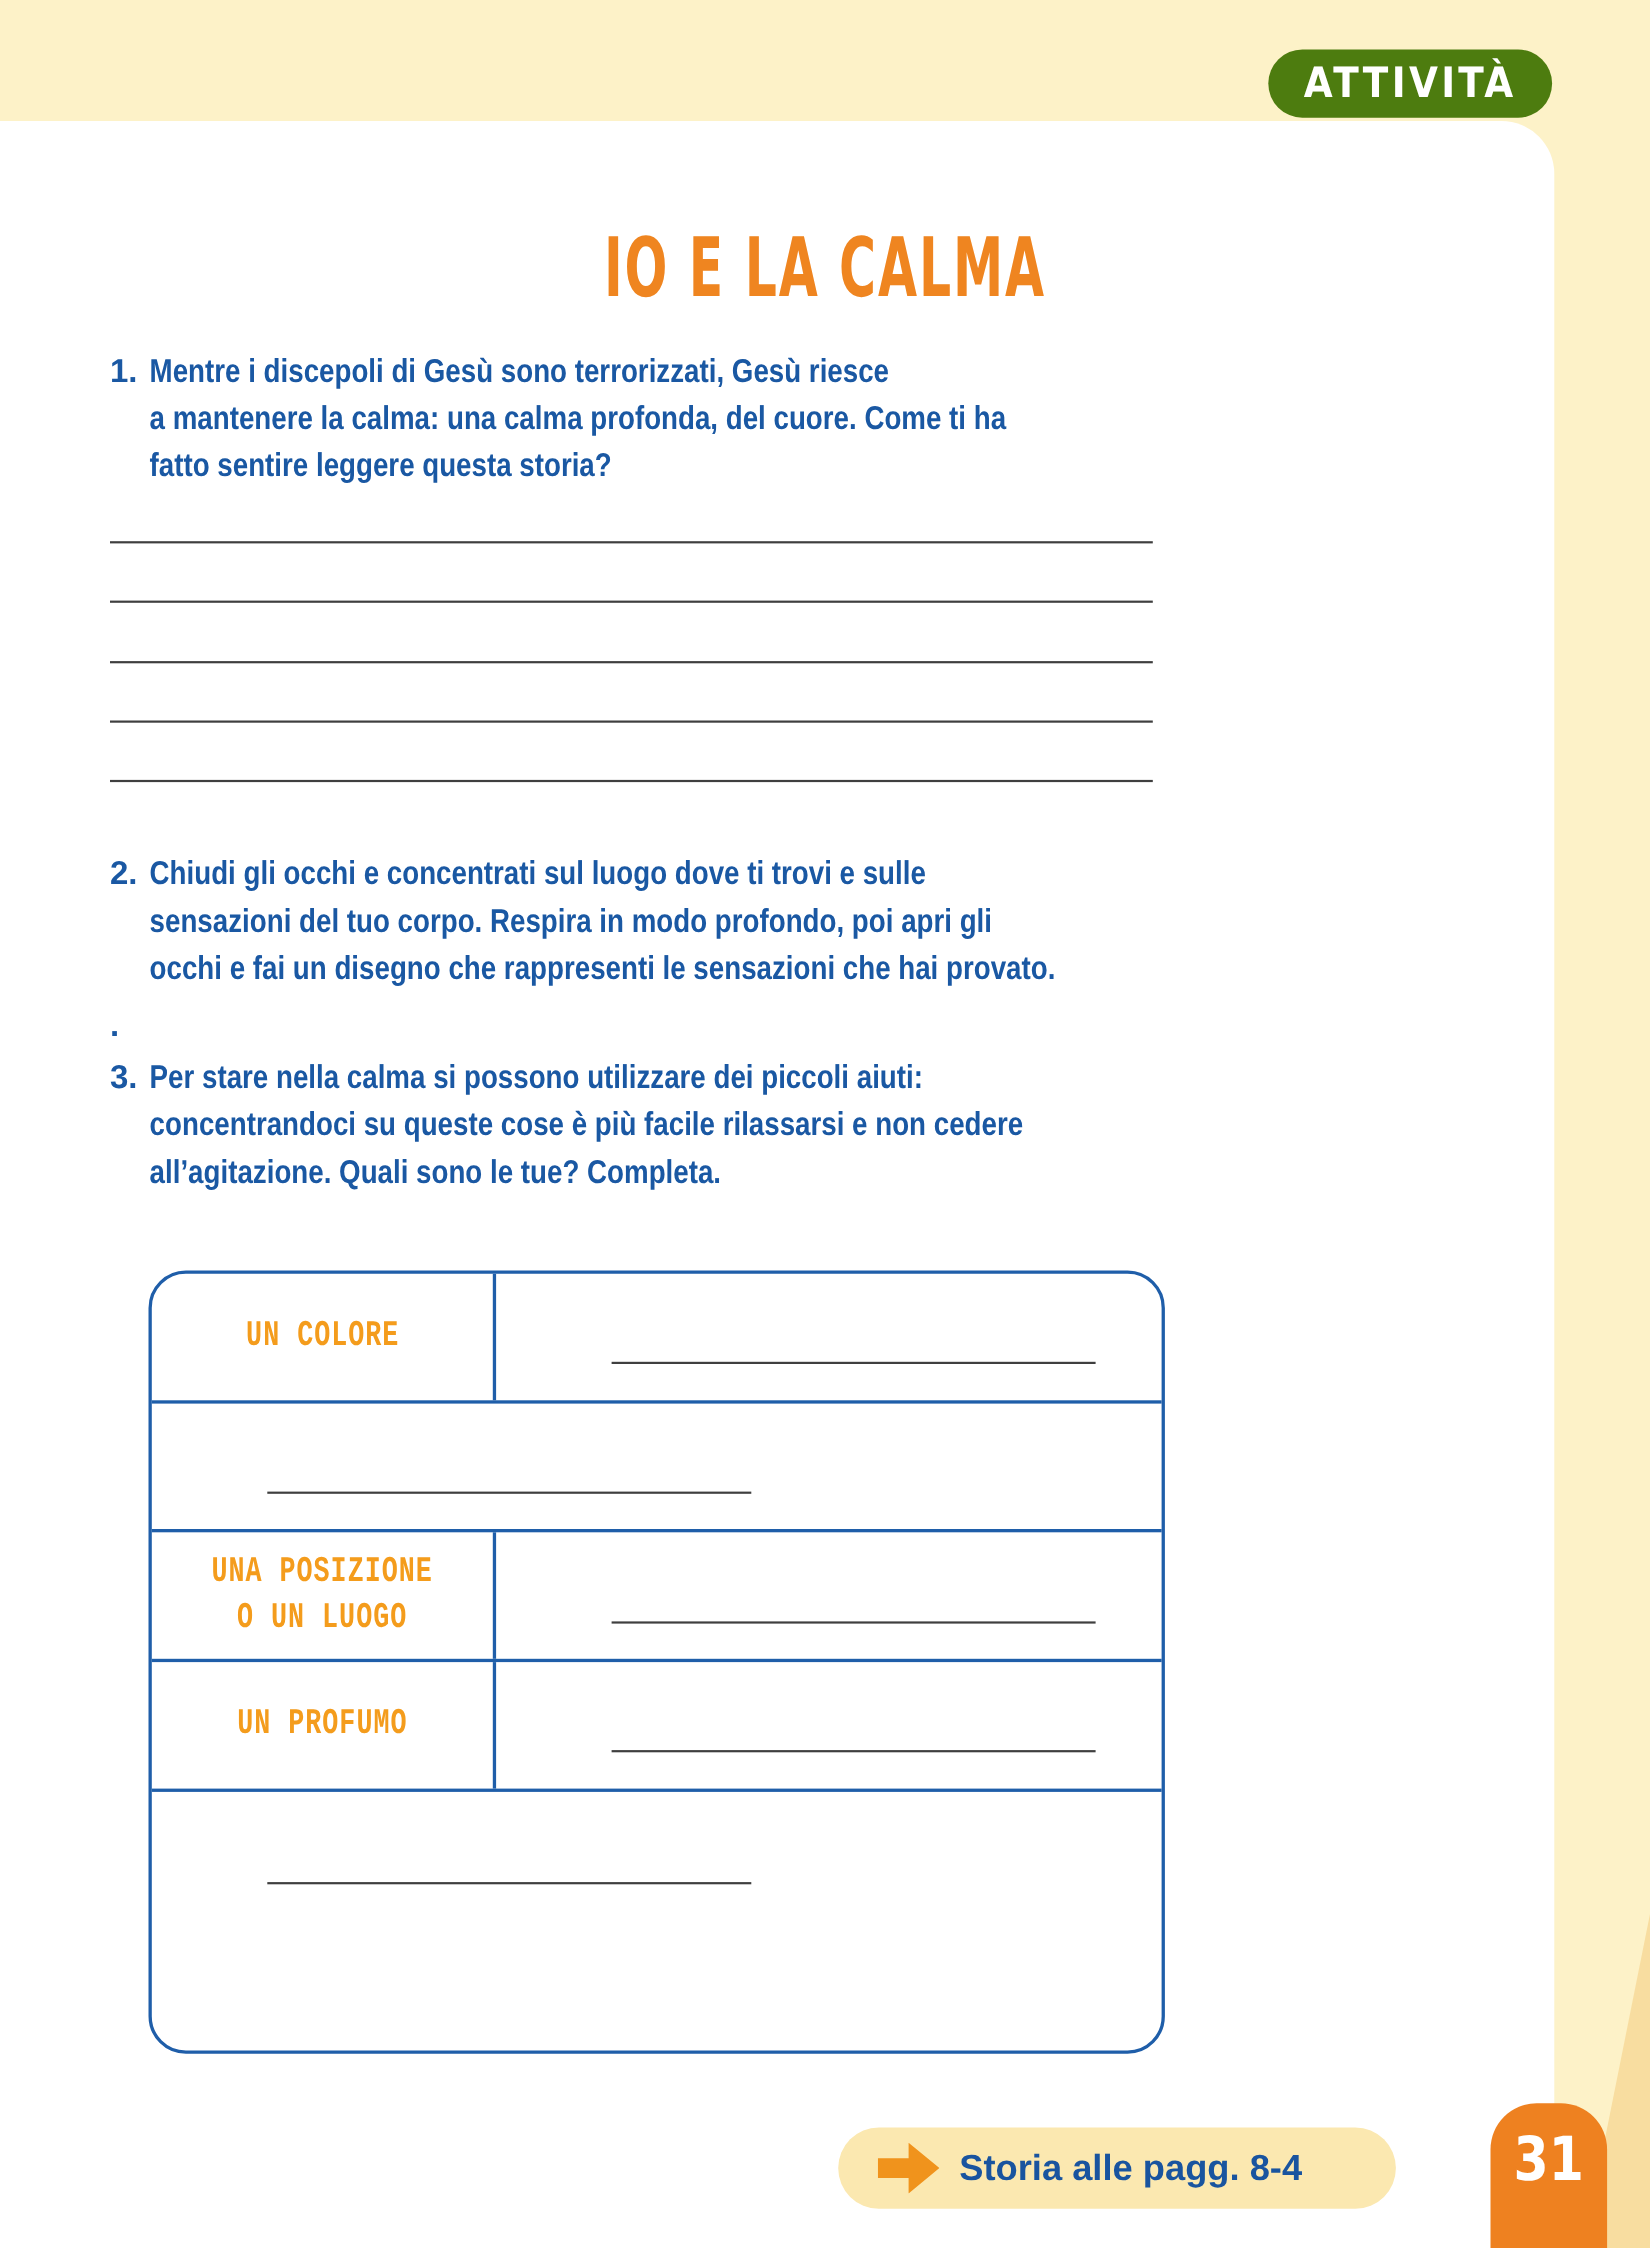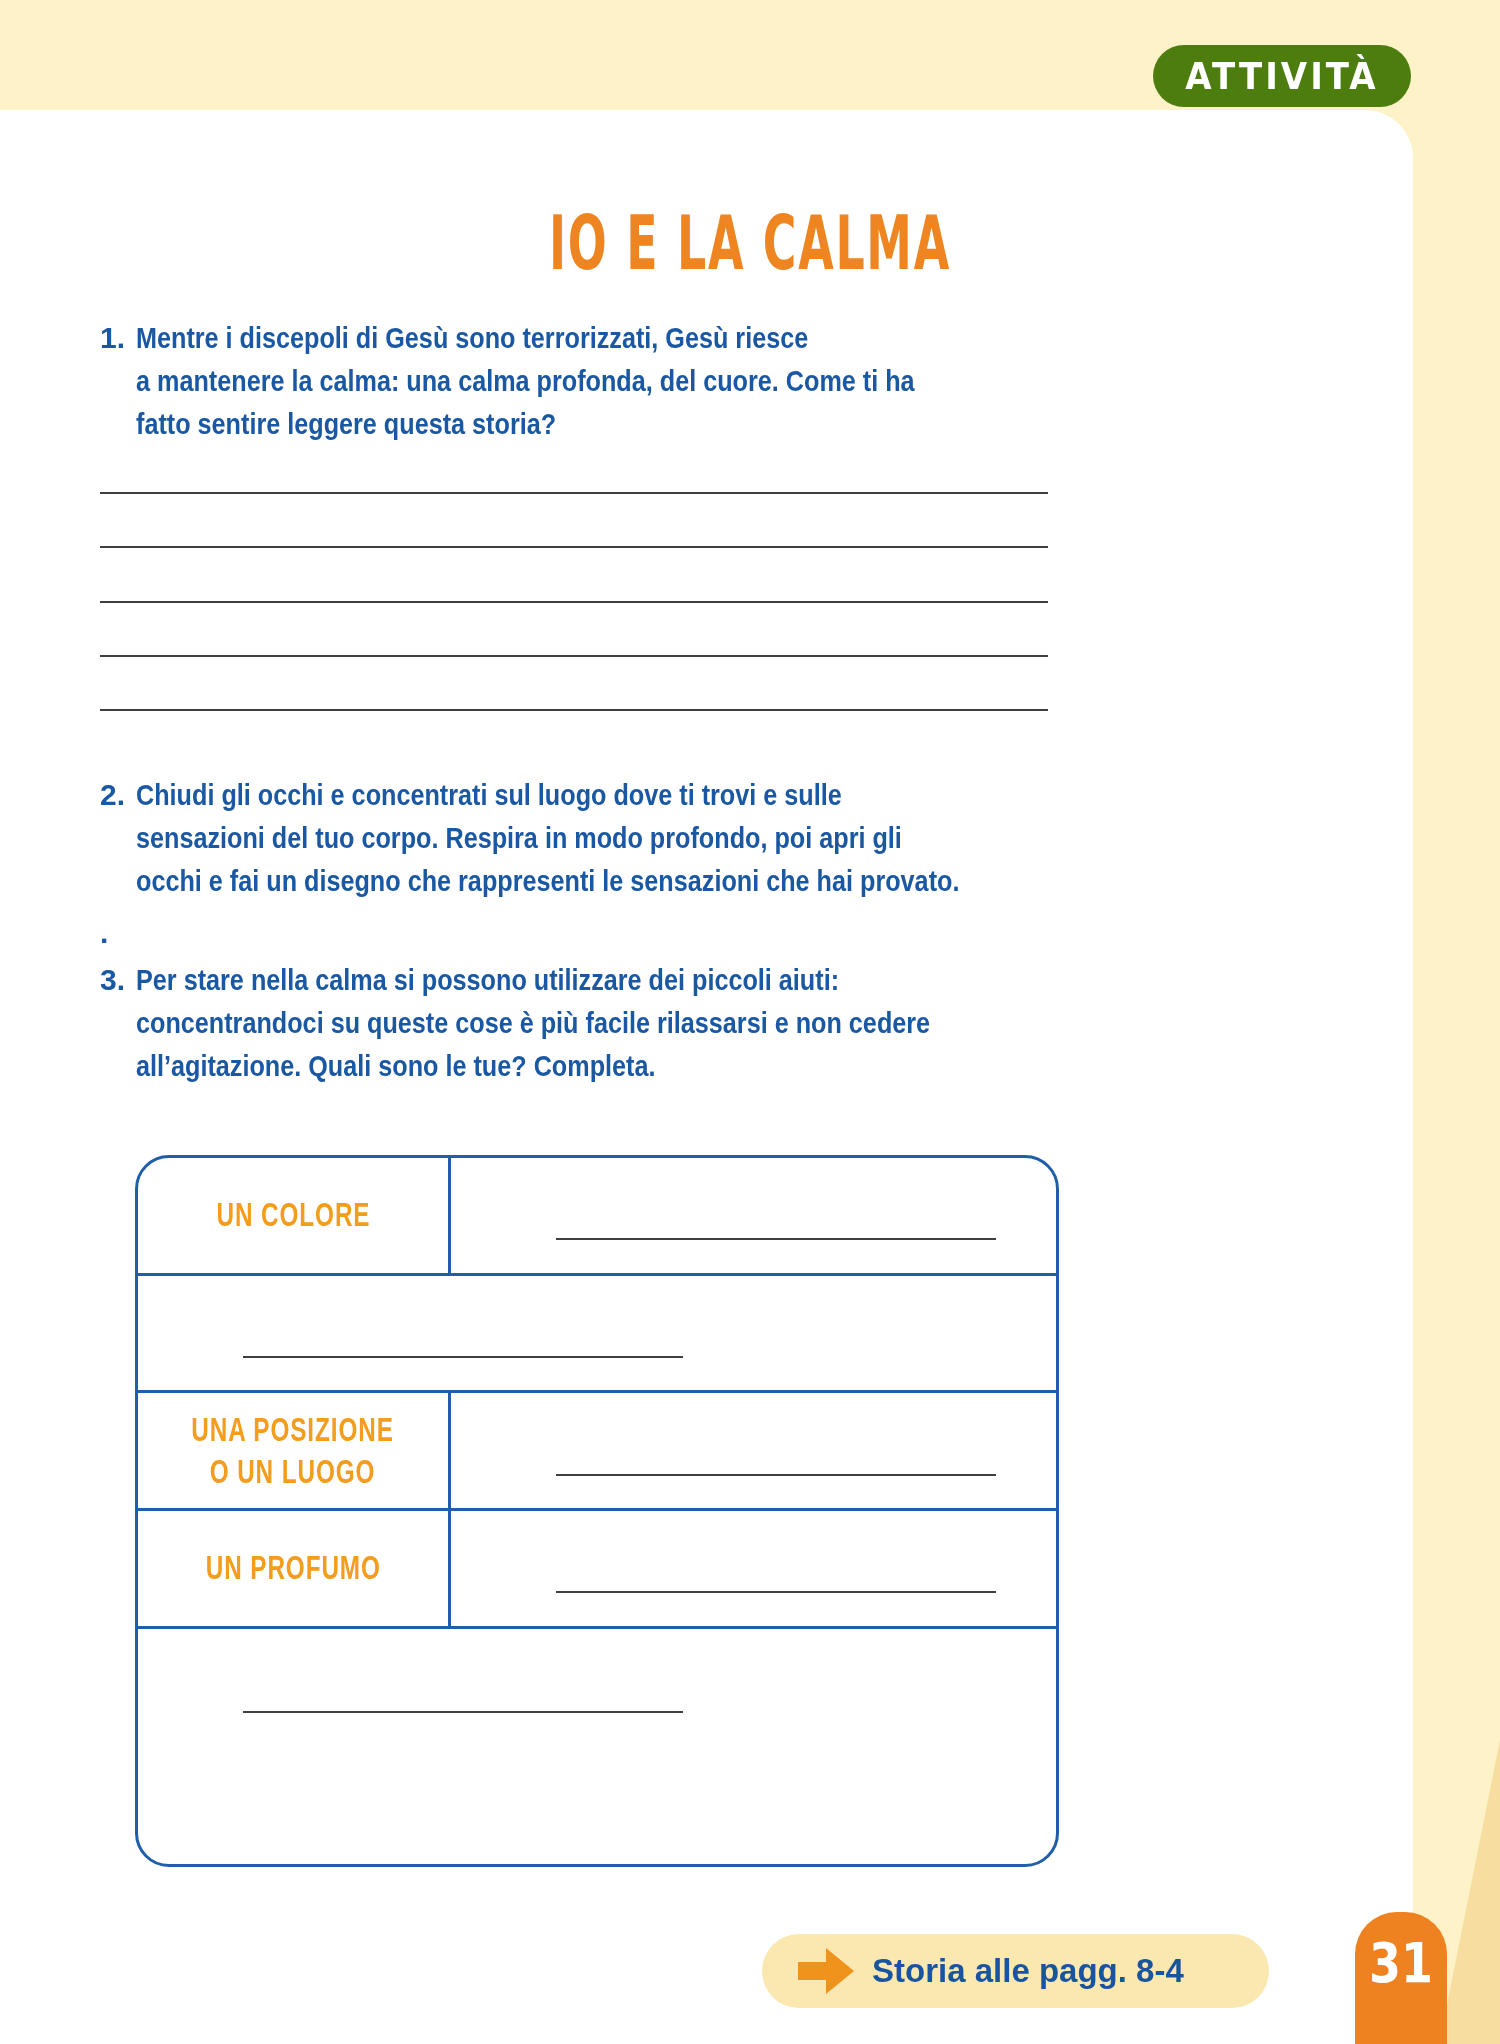--- a/index.html
+++ b/index.html
@@ -68,21 +68,21 @@
   }
   .grid-row{
     display:flex;box-sizing:border-box;
     border-bottom:3px solid #1f5ea9;
   }
   .grid-row:last-child{border-bottom:none;}
   .cell-label{
     flex:0 0 313px;box-sizing:border-box;
     border-right:3px solid #1f5ea9;
     display:flex;align-items:center;justify-content:center;text-align:center;
-    color:#f49c1c;font-family:Liberation Sans, sans-serif;font-weight:bold;
+    color:#f49c1c;font-family:Liberation Mono, monospace;font-weight:bold;
     font-size:27px;letter-spacing:1px;white-space:pre-line;line-height:34px;
     transform-origin:50% 50%;
   }
   .cell-label>span{display:block;transform:scale(0.9,1.22);white-space:pre-line;}
   .cell-answer{flex:1;position:relative;}
   .cell-rule{
     position:absolute;left:105px;width:440px;top:70%;height:0;
     border-top:2px solid #3f3f3f;
   }
   
@@ -91,21 +91,21 @@
     background:#fbe8b0;border-radius:37px;
     display:flex;align-items:center;
   }
   .story-arrow{margin-left:36px;flex:0 0 auto;display:block;}
   .story-text{
     margin-left:18px;color:#19549f;font-weight:bold;font-size:33px;
     white-space:nowrap;
   }
   
   .page-pill{
-    position:absolute;left:1355px;top:1912px;width:92px;height:132px;
+    position:absolute;left:1355px;top:1912px;width:106px;height:132px;
     background:#ee8120;border-radius:42px 42px 0 0;
     display:flex;align-items:flex-start;justify-content:center;
   }
   .page-pill span{
     margin-top:18px;color:#ffffff;font-family:"DejaVu Sans", sans-serif;
     font-weight:bold;font-size:46px;transform:scaleY(1.2);transform-origin:50% 0;
   }
 </style>
 </head>
 <body>

